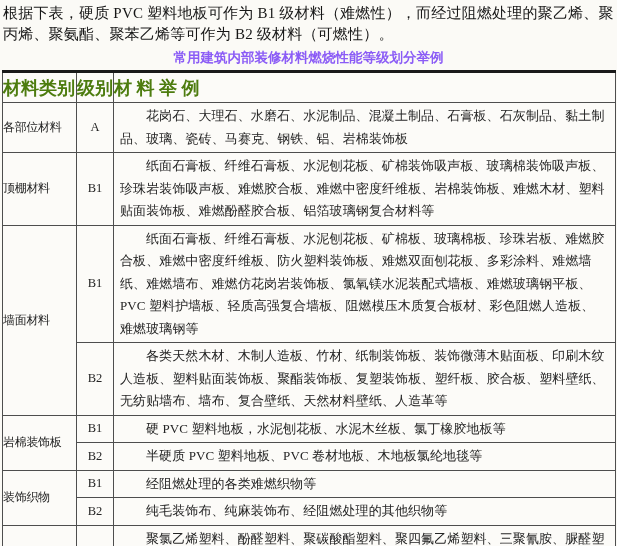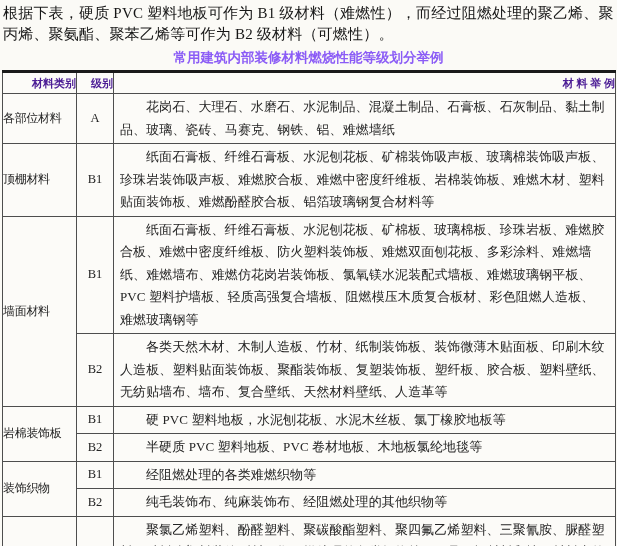--- a/index.html
+++ b/index.html
@@ -45,25 +45,25 @@
     border-top: 3px solid #1a1a1a;
     border-bottom: 3px solid #1a1a1a;
     border-left: 1px solid #6a6a6a;
     border-right: 1px solid #6a6a6a;
   }
   .mat-table th, .mat-table td {
     border: 1px solid #4e4e4e;
     color: #242424;
   }
   .mat-table th {
-    font-size: 11px;
+    font-size: 18px;
     font-weight: bold;
     padding: 3px 0 2px 0;
-    text-align: right;
-    color: #4c1d95;
+    text-align: left;
+    color: #4d7c0f;
   }
   col.c-cat { width: 74px; }
   col.c-grade { width: 37px; }
   col.c-ex { width: 502px; }
   td.cat {
     font-size: 12px;
     letter-spacing: -0.3px;
     padding: 0;
     white-space: nowrap;
     vertical-align: middle;
@@ -105,21 +105,21 @@
         <th>材料类别</th>
         <th>级别</th>
         <th>材 料 举 例</th>
       </tr>
     </thead>
     <tbody>
         <tr>
           <td class="cat" rowspan="1">各部位材料</td>
           <td class="grade">A</td>
           <td class="ex">
-            <p>花岗石、大理石、水磨石、水泥制品、混凝土制品、石膏板、石灰制品、黏土制品、玻璃、瓷砖、马赛克、钢铁、铝、难燃墙纸</p>
+            <p>花岗石、大理石、水磨石、水泥制品、混凝土制品、石膏板、石灰制品、黏土制品、玻璃、瓷砖、马赛克、钢铁、铝、岩棉装饰板</p>
           </td>
         </tr>
         <tr>
           <td class="cat" rowspan="1">顶棚材料</td>
           <td class="grade">B1</td>
           <td class="ex">
             <p>纸面石膏板、纤维石膏板、水泥刨花板、矿棉装饰吸声板、玻璃棉装饰吸声板、珍珠岩装饰吸声板、难燃胶合板、难燃中密度纤维板、岩棉装饰板、难燃木材、塑料贴面装饰板、难燃酚醛胶合板、铝箔玻璃钢复合材料等</p>
           </td>
         </tr>
         <tr>

